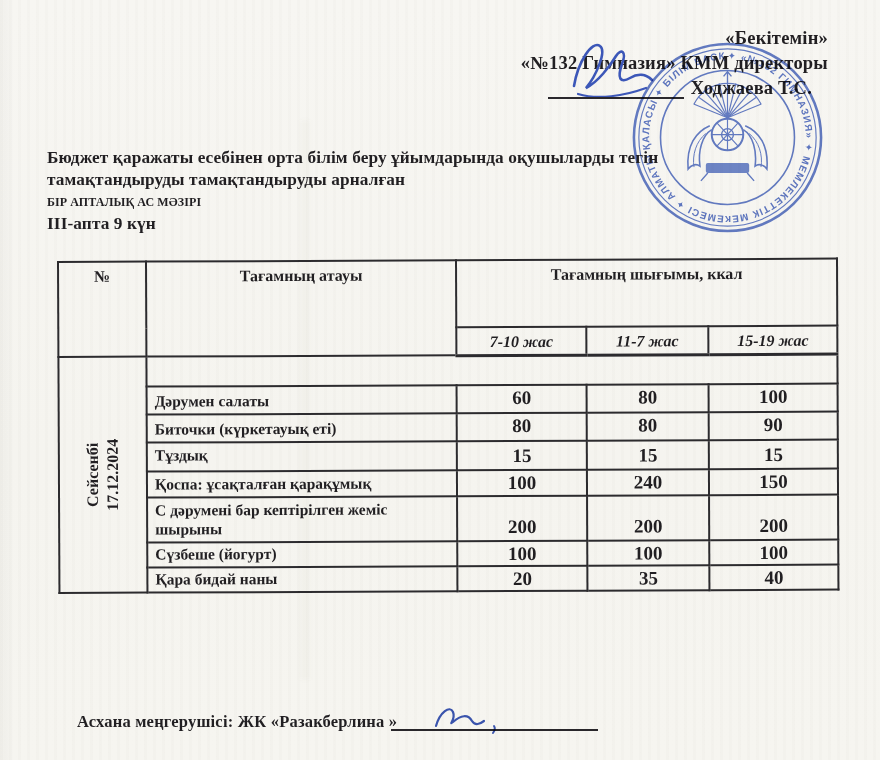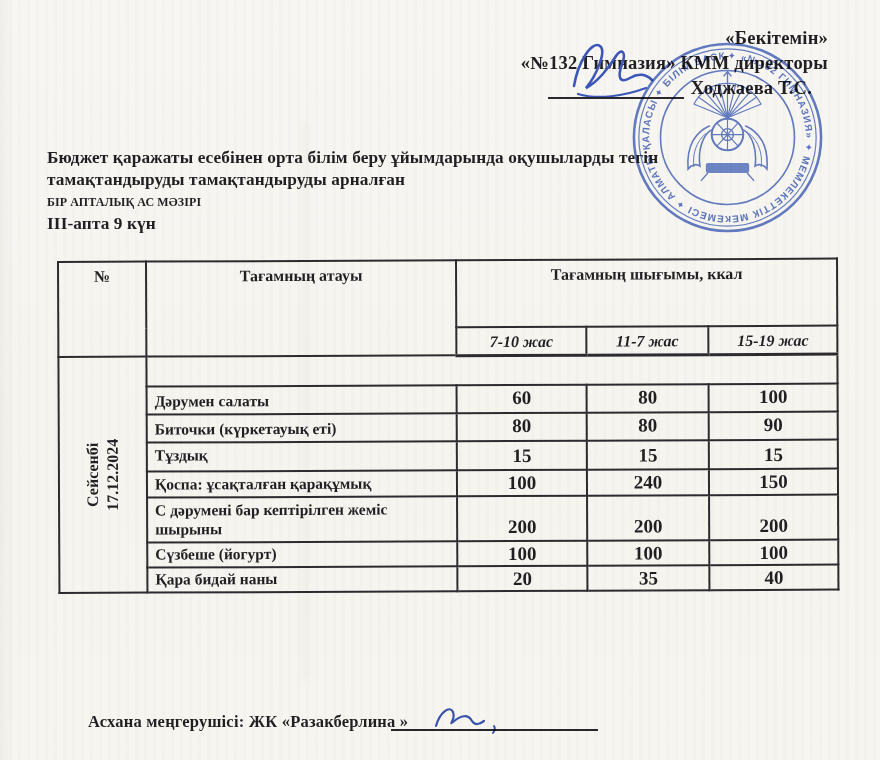--- a/index.html
+++ b/index.html
@@ -45,21 +45,21 @@
   td.val{font-size:19px; text-align:center; vertical-align:top; padding-top:1px;}
   tr.tall td.name{vertical-align:top; padding-top:2px;}
   tr.tall td.val{vertical-align:bottom; padding-bottom:2px;}
   td.day-cell{position:relative; vertical-align:middle;}
   .day-rot{position:absolute; top:50%; left:50%;
     transform:translate(-50%,-50%) rotate(-90deg);
     white-space:nowrap; text-align:center; font-size:16px; line-height:20px;}
   .day-rot span{display:block;}
   td.gap-cell{border-left:2px solid #2c2b2e;}
   
-  .footer-label{position:absolute; left:88px; top:712px; font-size:16.5px; letter-spacing:0.2px;}
+  .footer-label{position:absolute; left:77px; top:712px; font-size:16.5px; letter-spacing:0.2px;}
   .footer-line{position:absolute; left:391px; top:729px; width:207px; height:2px; background:#28262a;}
   .sig-foot{position:absolute; left:430px; top:700px; mix-blend-mode:multiply;}
   .blue-ink{stroke:#3c57b8; fill:none; stroke-linecap:round;}
   .stamp-ink{stroke:#4f6cc4; fill:none;}
   .stamp text{fill:#4a67c2; font-family:"Liberation Sans","DejaVu Sans",sans-serif; font-weight:bold;}
 </style>
 </head>
 <body>
 
 <div class="page">

